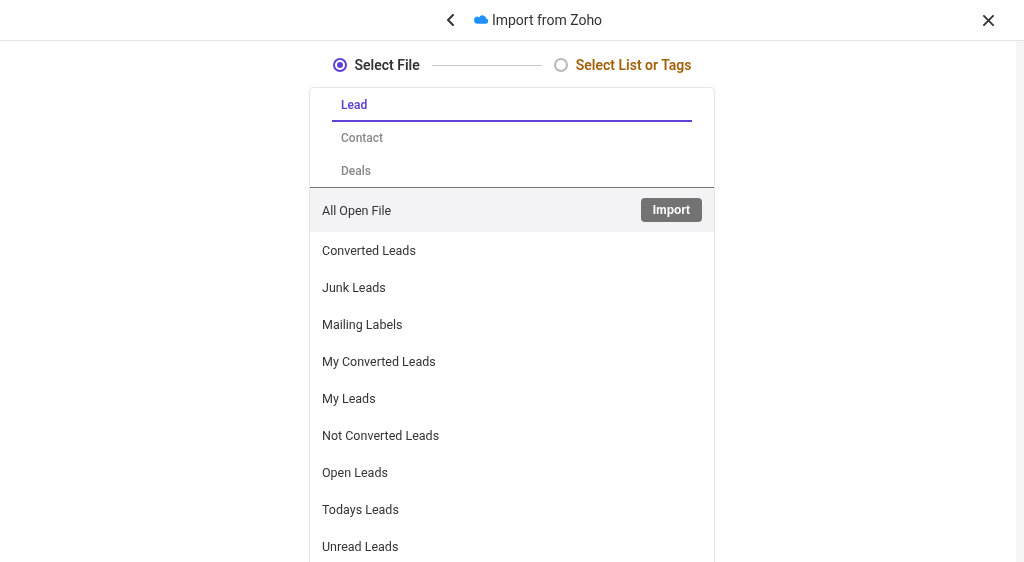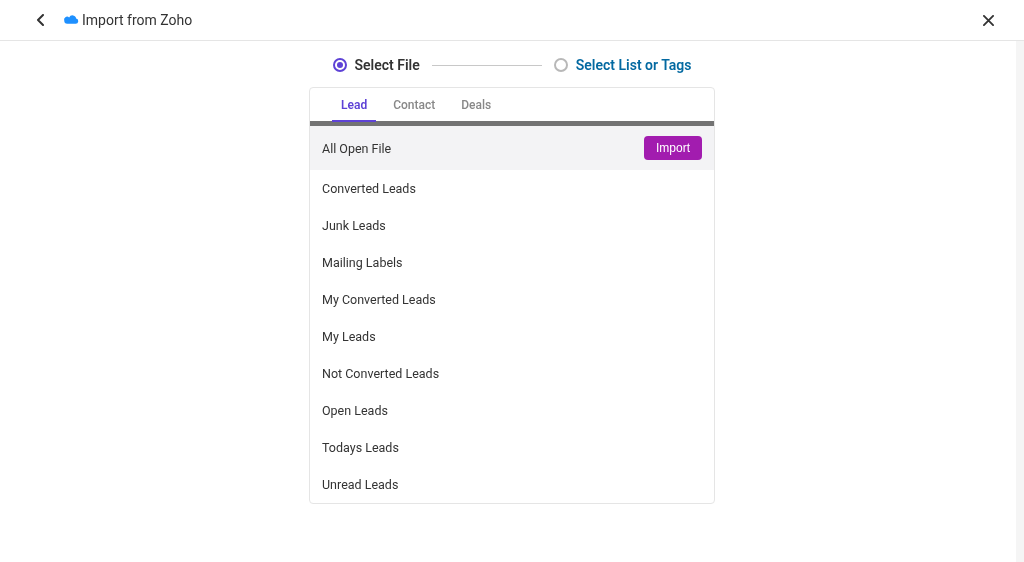--- a/index.html
+++ b/index.html
@@ -15,20 +15,21 @@
       overflow: hidden;
       position: relative;
     }
     .header {
       height: 41px;
       border-bottom: 1px solid #e5e5e5;
       display: flex;
       align-items: center;
       padding: 16px 12px;
       position: relative;
+      justify-content: center;
     }
     .back-chevron {
       width: 20px;
       height: 20px;
       display: flex;
       align-items: center;
       justify-content: center;
       cursor: pointer;
       margin-left: 18px;
     }
@@ -106,39 +107,40 @@
       border: 2px solid #b8b8b8;
     }
     .step-label {
       font-size: 14px;
       font-weight: 600;
     }
     .step-label.active {
       color: #333;
     }
     .step-label.inactive {
-      color: #0369a1;
+      color: #a16207;
     }
     .step-line {
       width: 110px;
       height: 1px;
       background: #c8c8c8;
       margin: 0 12px;
     }
     .panel {
       width: 406px;
       margin: 0 auto;
       border: 1px solid #e5e5e5;
       border-radius: 4px;
       background: #fff;
     }
     .tabs {
       display: flex;
-      border-bottom: 5px solid #737373;
+      border-bottom: 1px solid #737373;
       padding: 0 18px;
+      flex-direction: column;
     }
     .tab {
       padding: 10px 13px 9px 13px;
       font-size: 12px;
       font-weight: 500;
       color: #888;
       cursor: pointer;
       position: relative;
     }
     .tab.active {
@@ -166,27 +168,27 @@
     .list-row.selected {
       background: #f3f3f5;
     }
     .list-row:not(.selected) {
       padding: 11px 12px;
     }
     .list-label {
       font-weight: 400;
     }
     .import-btn {
-      background: #a21caf;
+      background: #737373;
       color: #fff;
       border: none;
       border-radius: 4px;
       padding: 5px 12px;
       font-size: 12px;
-      font-weight: 400;
+      font-weight: 700;
       cursor: pointer;
     }
     .scrollbar-track {
       position: absolute;
       right: 0;
       top: 0;
       width: 8px;
       height: 100%;
       background: #f5f5f5;
     }

